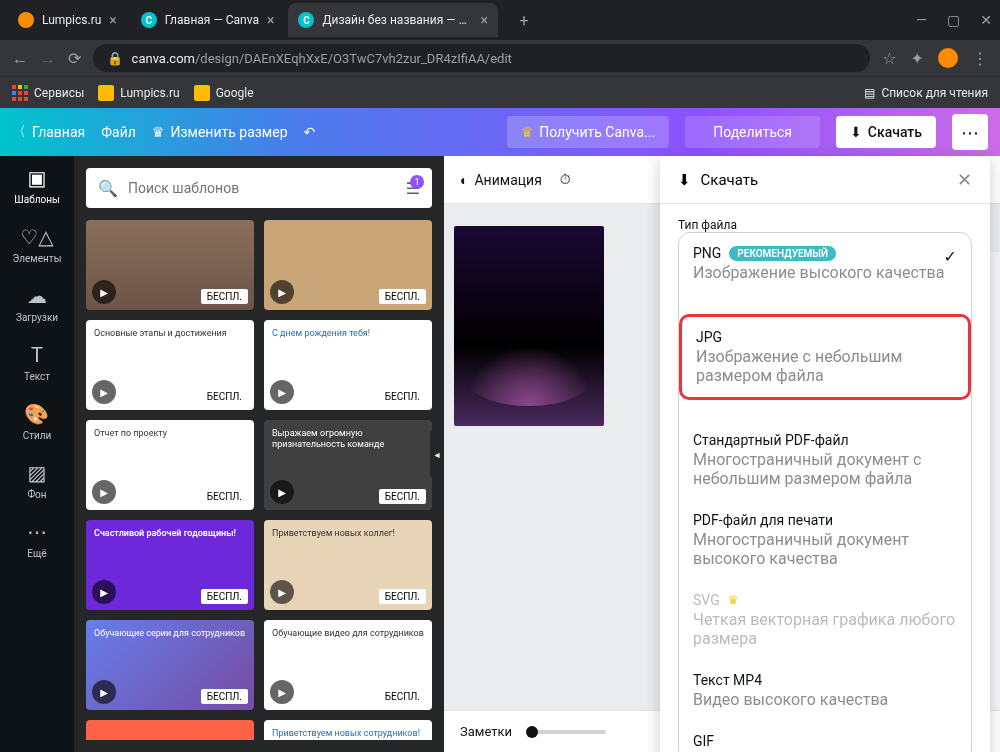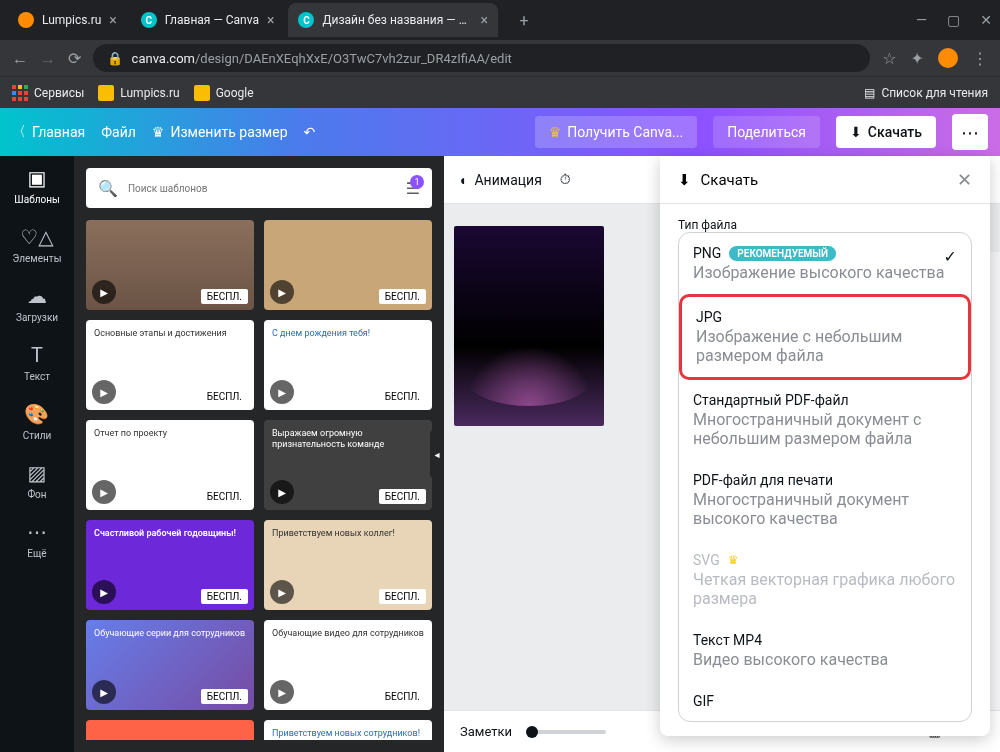--- a/index.html
+++ b/index.html
@@ -36,33 +36,33 @@
 .bm-folder{background:#fbbc04;border-radius:2px}
 .bm-reading{margin-left:auto;display:flex;gap:6px;align-items:center}
 
 
 .app{position:relative;height:644px}
 .app-header{height:48px;background:linear-gradient(90deg,#00c4cc 0%,#4b7bec 30%,#8c52ff 70%,#cb6ce6 100%);display:flex;align-items:center;padding:0 12px;gap:16px;color:#fff;font-size:14px}
 .hdr-btn{display:flex;align-items:center;gap:6px;cursor:pointer}
 .hdr-btn.resize{gap:6px}
 .hdr-spacer{flex:1}
 .getcanva{background:rgba(255,255,255,0.2);padding:8px 14px;border-radius:4px;display:flex;align-items:center;gap:6px}
-.share-btn{background:rgba(255,255,255,0.15);padding:8px 14px;border-radius:4px}
+.share-btn{background:rgba(255,255,255,0.15);padding:8px 28px;border-radius:4px}
 .download-btn{background:#fff;color:#0e1318;padding:8px 14px;border-radius:4px;display:flex;align-items:center;gap:6px;font-weight:500}
 .more-btn{background:#fff;color:#0e1318;width:36px;height:36px;border-radius:4px;display:flex;align-items:center;justify-content:center;font-size:18px}
 
 .workspace{display:flex;height:596px}
 .sidebar{width:74px;background:#0e1318;display:flex;flex-direction:column;color:#bfc4cc;font-size:10px;text-align:center}
 .sb-item{padding:10px 4px;cursor:pointer;display:flex;flex-direction:column;align-items:center;gap:4px}
 .sb-item.active{color:#fff}
 .sb-icon{font-size:20px}
 
 .panel{width:370px;background:#252627;padding:12px;display:flex;flex-direction:column;gap:12px;overflow:hidden}
 .search{background:#fff;border-radius:4px;height:40px;display:flex;align-items:center;padding:0 12px;gap:10px;color:#5b5e63}
-.search input{border:none;outline:none;flex:1;font-size:10px;background:transparent}
+.search input{border:none;outline:none;flex:1;font-size:14px;background:transparent}
 .filter-badge{position:relative}
 .filter-badge::after{content:"1";position:absolute;top:-4px;right:-4px;background:#8c52ff;color:#fff;width:14px;height:14px;border-radius:50%;font-size:9px;display:flex;align-items:center;justify-content:center}
 
 .template-grid{display:grid;grid-template-columns:1fr 1fr;gap:10px;overflow-y:auto;flex:1}
 .tpl{position:relative;height:90px;border-radius:4px;overflow:hidden;background:#3a3b3d;cursor:pointer;background-size:cover}
 .tpl-play{position:absolute;bottom:6px;left:6px;width:24px;height:24px;background:rgba(0,0,0,0.6);border-radius:50%;display:flex;align-items:center;justify-content:center;color:#fff;font-size:10px}
 .tpl-badge{position:absolute;bottom:6px;right:6px;background:#fff;color:#000;font-size:10px;font-weight:400;padding:2px 6px;border-radius:2px}
 .tpl-text{position:absolute;top:8px;left:8px;right:4px;font-size:9px;color:#333;line-height:1.2}
 .tpl.white{background:#fff}
 .tpl.brown{background:linear-gradient(180deg,#8b6f5c,#6b5446)}
@@ -92,21 +92,21 @@
 .dl-label{font-size:12px;color:#0e1318;}
 .dl-select{border:1px solid #d0d2d6;border-radius:12px}
 .filetype{padding:12px 14px;cursor:pointer;position:relative}
 .filetype:not(:last-child){border-bottom:0}
 .ft-name{font-size:14px;color:#0e1318;display:flex;align-items:center;gap:8px}
 .ft-desc{font-size:16px;color:#8a8d93;margin-top:2px}
 .ft-rec{background:#3cbac8;color:#fff;font-size:10px;padding:2px 8px;border-radius:10px;font-weight:600}
 .ft-check{position:absolute;right:14px;top:14px;color:#0e1318;font-size:16px}
 .ft-crown{color:#f5c518;font-size:12px}
 .ft-disabled .ft-name,.ft-disabled .ft-desc{color:#b8bbc1}
-.filetype.highlight{border:3px solid #e8343c;border-radius:10px;margin:0 0}
+.filetype.highlight{border:3px solid #e8343c;border-radius:10px;margin:20px 0}
 
 .right-scroll{position:absolute;right:0;top:96px;bottom:42px;width:18px;background:#f5f5f7}
 .scroll-markers{position:absolute;right:22px;top:150px;display:flex;flex-direction:column;gap:40px}
 .marker{width:16px;height:16px;font-size:14px;color:#f5c518}
 .marker.num{background:#fff;border:1px solid #ccc;border-radius:3px;color:#333;font-size:11px;display:flex;align-items:center;justify-content:center}
 </style>
 </head>
 <body>
 
 <div class="titlebar">

